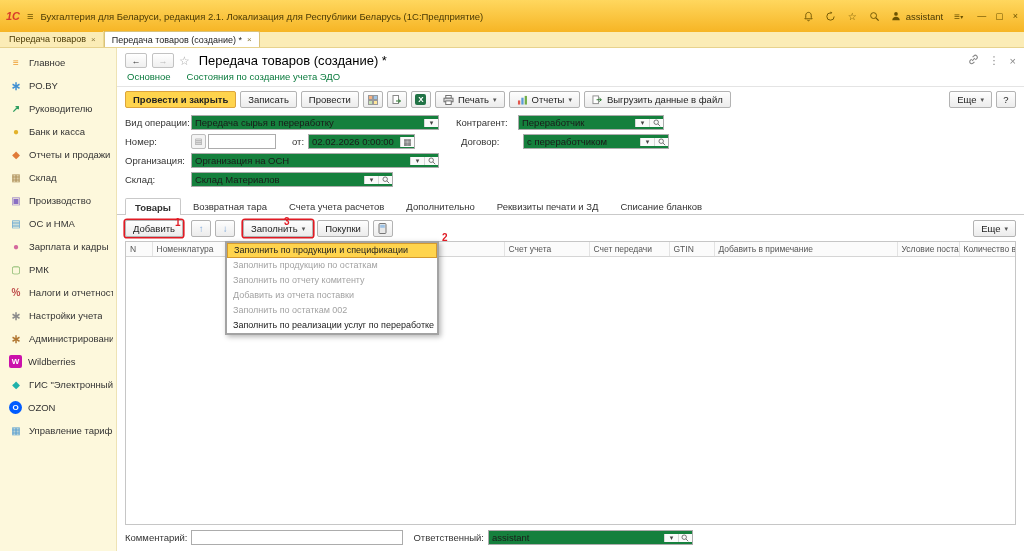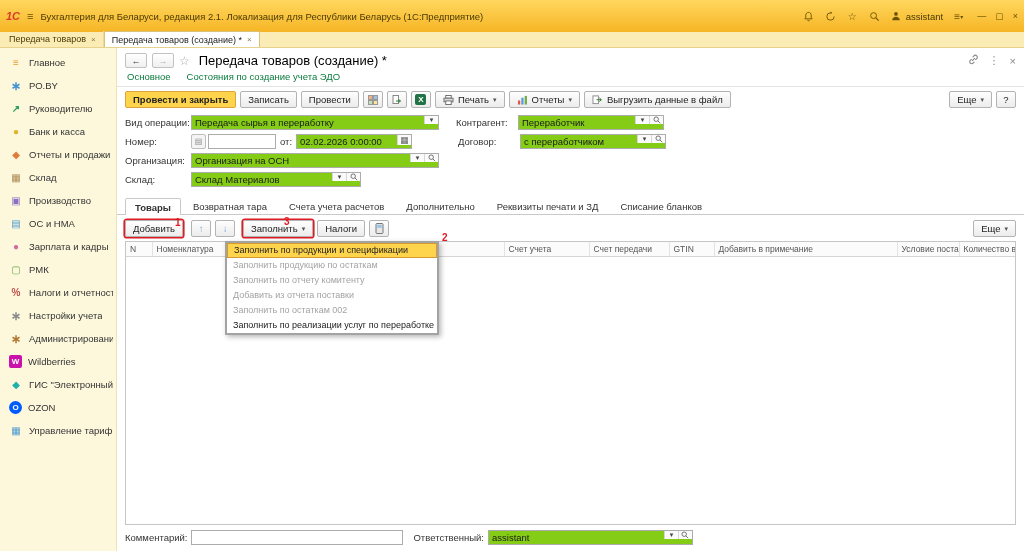--- a/index.html
+++ b/index.html
@@ -56,21 +56,21 @@
   .xbadge{width:11px;height:11px;background:#217346;color:#fff;font-size:8px;font-weight:bold;display:flex;align-items:center;justify-content:center;border-radius:2px}
   .toolbar .spacer{flex:1}
 
   .hide-link{color:#0a7a3d;text-decoration:underline;padding:3px 8px 2px 10px;display:inline-block;cursor:pointer;align-self:flex-start}
 
   
   .form{padding:1px 8px 0}
   .frow{display:flex;align-items:center;height:19px}
   .flabel{color:#333;white-space:nowrap}
   .w1{width:66px}.w2{width:62px}
-  .cmb{height:15px;border:1px solid #acacac;background:#84cc16;display:flex;align-items:flex-start}
+  .cmb{height:15px;border:1px solid #acacac;background:#15803d;display:flex;align-items:center}
   .cmb .val{flex:1;padding:0 3px;line-height:13px;white-space:nowrap;overflow:hidden}
   .cmb .seg{width:14px;border-left:1px solid #d6d6d6;background:#fafafa;display:flex;align-items:center;justify-content:center;font-size:7px;color:#444;cursor:pointer}
   .cmb .seg.cal{font-size:9px;color:#666}
   .inp{height:15px;border:1px solid #acacac;padding:0 3px;font-size:9.5px;font-family:"Liberation Sans",sans-serif}
   .minibtn{width:15px;height:15px;border:1px solid #bdbdbd;border-radius:2px;background:#f4f4f4;display:flex;align-items:center;justify-content:center;font-size:8px;color:#888;cursor:pointer}
 
   
   .tabstrip{display:flex;gap:2px;padding:6px 8px 0;border-bottom:1px solid #c9c9c9;margin-top:2px}
   .tab{padding:3px 9px 2px;color:#333;border:1px solid transparent;border-bottom:none;cursor:pointer;white-space:nowrap}
   .tab.active{background:#fff;border-color:#c9c9c9;font-weight:bold;border-radius:2px 2px 0 0;position:relative;top:1px}
@@ -326,22 +326,22 @@
                   <circle cx="4" cy="4" r="2.8" fill="none" stroke="#555"></circle>
                   <line x1="6.2" y1="6.2" x2="9" y2="9" stroke="#555"></line>
                 </svg>
               </span>
           </div>
         </div>
         <div class="frow">
           <span class="flabel w1">Номер:</span>
           <span class="minibtn">▤</span>
           <input class="inp" style="width: 68px; margin-left: 2px;" value="">
-          <span class="flabel" style="margin-left:4px;width:16px">от:</span>
-          <div class="cmb" style="width:116px">
+          <span class="flabel" style="margin-left:16px;width:16px">от:</span>
+          <div class="cmb" style="width:107px">
             <span class="val">02.02.2026  0:00:00</span>
             <span class="seg cal">▦</span>
           </div>
           <span class="flabel w2" style="margin-left:46px">Договор:</span>
           <div class="cmb" style="width:146px">
             <span class="val">с переработчиком</span>
             <span class="seg">▾</span>
             <span class="seg">
                 <svg width="8" height="8" viewBox="0 0 10 10">
                   <circle cx="4" cy="4" r="2.8" fill="none" stroke="#555"></circle>
@@ -358,21 +358,21 @@
             <span class="seg">
                 <svg width="8" height="8" viewBox="0 0 10 10">
                   <circle cx="4" cy="4" r="2.8" fill="none" stroke="#555"></circle>
                   <line x1="6.2" y1="6.2" x2="9" y2="9" stroke="#555"></line>
                 </svg>
               </span>
           </div>
         </div>
         <div class="frow">
           <span class="flabel w1">Склад:</span>
-          <div class="cmb" style="width:170px">
+          <div class="cmb" style="width:202px">
             <span class="val">Склад Материалов</span>
             <span class="seg">▾</span>
             <span class="seg">
                 <svg width="8" height="8" viewBox="0 0 10 10">
                   <circle cx="4" cy="4" r="2.8" fill="none" stroke="#555"></circle>
                   <line x1="6.2" y1="6.2" x2="9" y2="9" stroke="#555"></line>
                 </svg>
               </span>
           </div>
         </div>
@@ -389,21 +389,21 @@
 
       <div class="panel">
         <div class="grid-toolbar">
           <span class="btn ann-box">Добавить</span>
           <span class="btn iconbtn arrowbtn" style="margin-left:4px">↑</span>
           <span class="btn iconbtn arrowbtn">↓</span>
           <span class="btn ann-box" style="margin-left:4px">
               <span>Заполнить</span>
               <span class="dd">▾</span>
             </span>
-          <span class="btn">Налоги</span>
+          <span class="btn">Покупки</span>
           <span class="btn iconbtn">
             <svg width="9" height="11" viewBox="0 0 9 11">
                 <rect x="1" y="0.5" width="7" height="10" rx="1" fill="#e8e8e8" stroke="#777"></rect>
                 <rect x="2.2" y="1.8" width="4.6" height="3" fill="#9dc3e6"></rect>
               </svg>
           </span>
           <span class="spacer" style="flex:1"></span>
           <span class="btn">
               <span>Еще</span>
               <span class="dd">▾</span>

